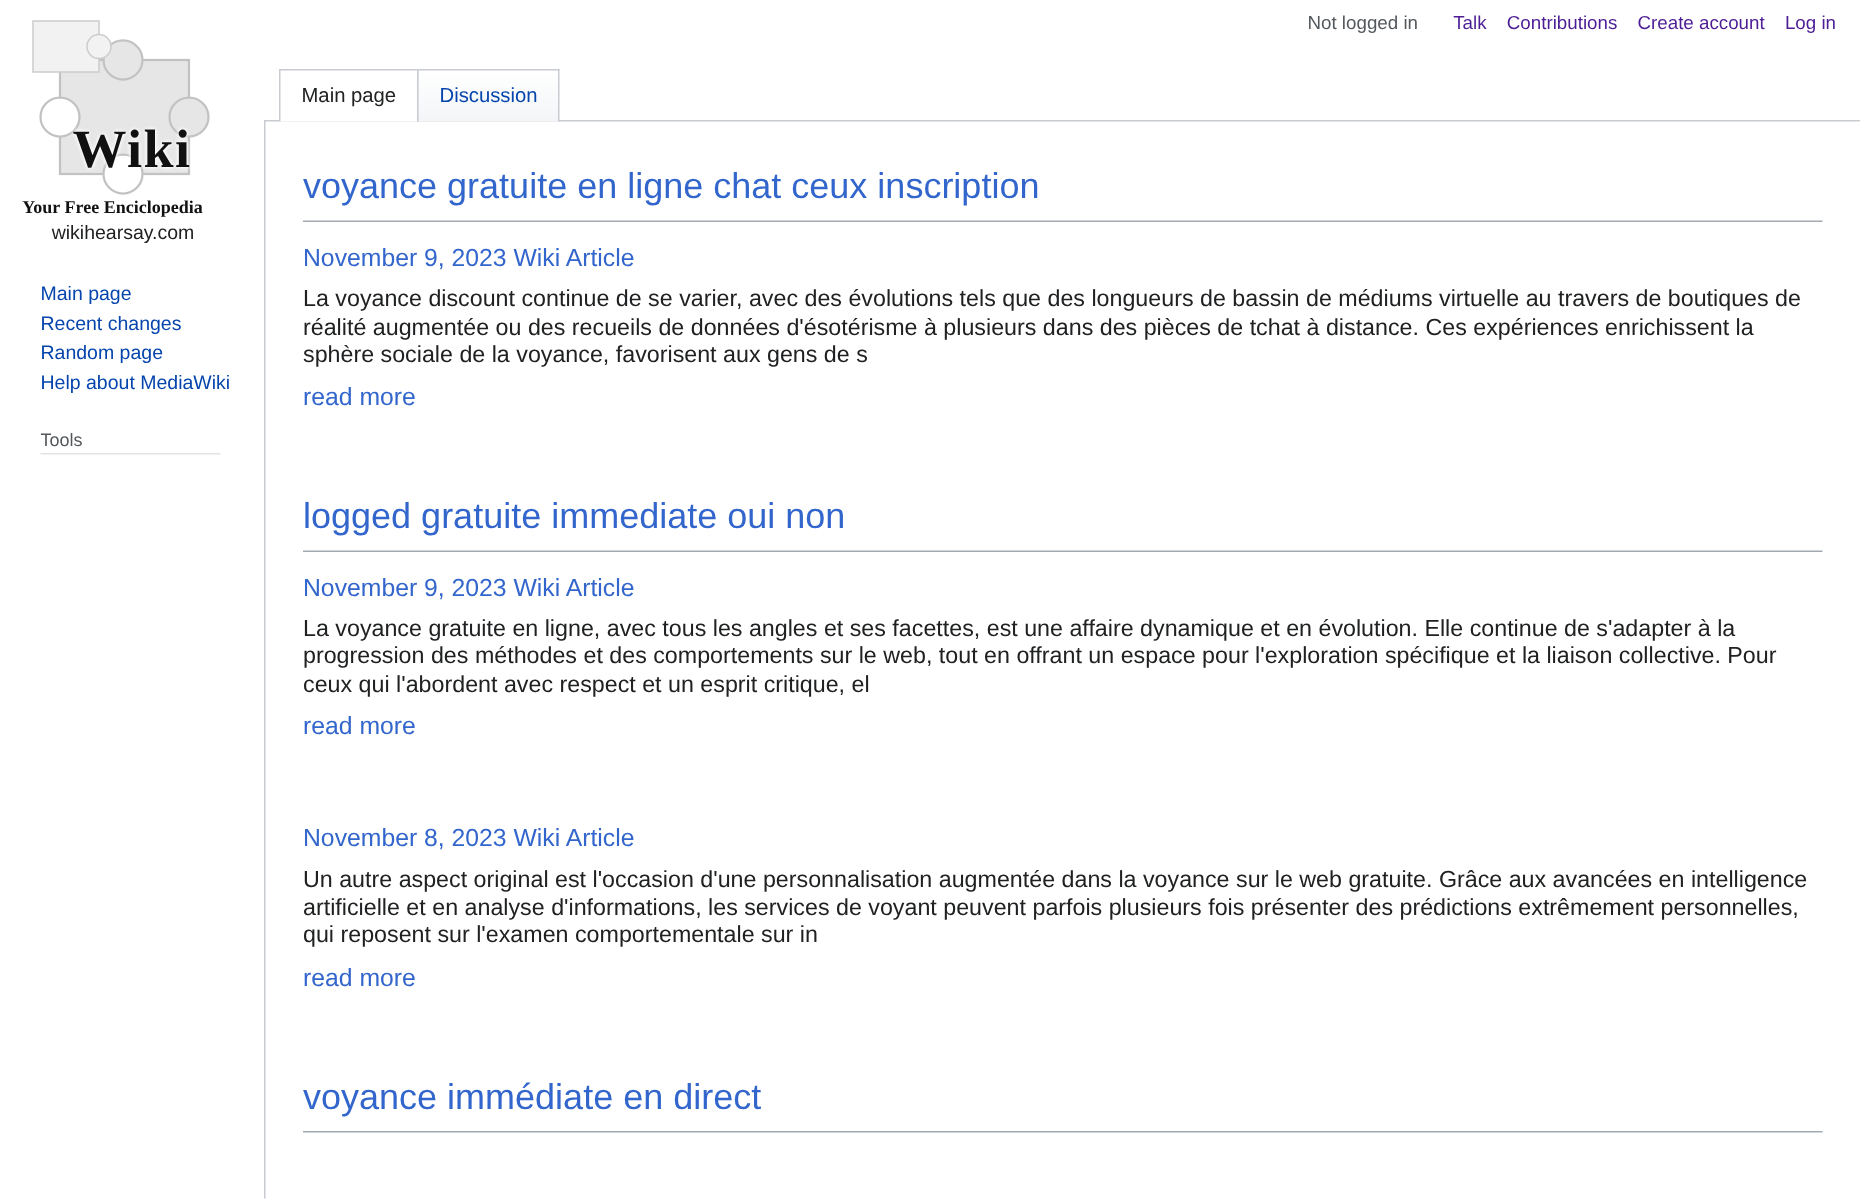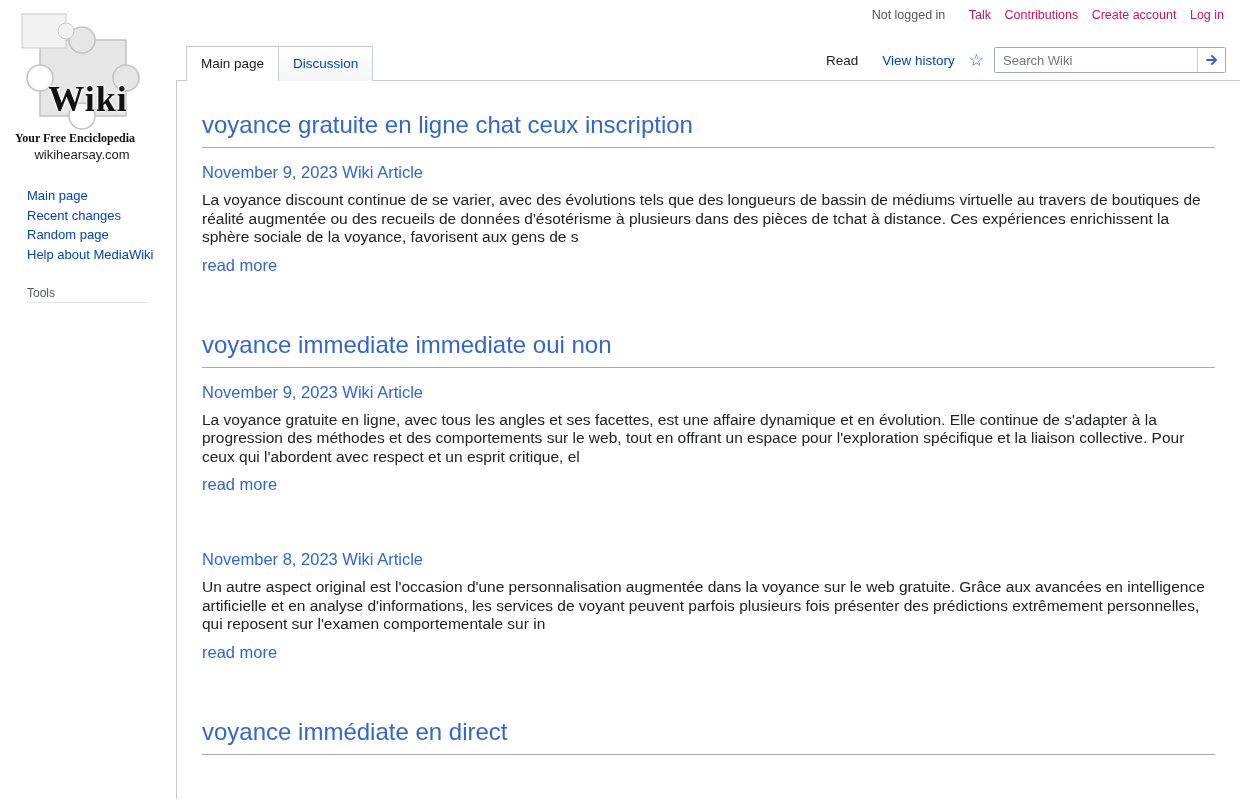--- a/index.html
+++ b/index.html
@@ -38,21 +38,21 @@
   }
   .tools-nav { padding-left:27px; }
   .tools-nav a { display:block; font-size:13px; line-height:19.5px; color:#0645ad; }
 
   
   .main { margin-left:176px; }
   .personal-bar {
     height:28px; padding:8px 16px 0 0; text-align:right; font-size:12.5px;
   }
   .personal-bar .plain { color:#54595d; margin-right:10px; }
-  .personal-bar a { color:#be185d; margin-left:10px; }
+  .personal-bar a { color:#4c1d95; margin-left:10px; }
 
   .header-row {
     display:flex; justify-content:space-between; align-items:flex-end;
     height:52px; padding:0 14px 0 10px;
   }
   .tabs-left { display:flex; }
   .tab {
     font-size:13.5px; padding:9px 14px 10px; border:1px solid #c8ccd1;
     border-bottom:none; margin-right:-1px; color:#0645ad;
     background:linear-gradient(#ffffff, #f3f5f7); cursor:pointer;
@@ -141,46 +141,33 @@
     <a href="#">Contributions</a>
     <a href="#">Create account</a>
     <a href="#">Log in</a>
   </div>
 
   <div class="header-row">
     <div class="tabs-left">
       <div class="tab selected">Main page</div>
       <div class="tab">Discussion</div>
     </div>
-    <div class="header-right">
-      <div class="view-tab">Read</div>
-      <div class="view-tab link">View history</div>
-      <div class="star-icon">☆</div>
-      <div class="search-box">
-        <input type="text" placeholder="Search Wiki" style="">
-        <button class="search-go">
-          <svg width="14" height="14" viewBox="0 0 14 14">
-            <path d="M2 7 h8 M7 3 l4 4 -4 4" fill="none" stroke="#3366cc" stroke-width="2" stroke-linecap="round" stroke-linejoin="round"></path>
-          </svg>
-        </button>
-      </div>
-    </div>
   </div>
 
   <div class="content">
 
     <div class="article">
       <h2>voyance gratuite en ligne chat ceux inscription</h2>
       <div class="date">November 9, 2023 Wiki Article</div>
       <p class="body">La voyance discount continue de se varier, avec des évolutions tels que des longueurs de bassin de médiums virtuelle au travers de boutiques de réalité augmentée ou des recueils de données d'ésotérisme à plusieurs dans des pièces de tchat à distance. Ces expériences enrichissent la sphère sociale de la voyance, favorisent aux gens de s</p>
       <a href="#" class="read-more">read more</a>
     </div>
 
     <div class="article">
-      <h2>voyance immediate immediate oui non</h2>
+      <h2>logged gratuite immediate oui non</h2>
       <div class="date">November 9, 2023 Wiki Article</div>
       <p class="body">La voyance gratuite en ligne, avec tous les angles et ses facettes, est une affaire dynamique et en évolution. Elle continue de s'adapter à la progression des méthodes et des comportements sur le web, tout en offrant un espace pour l'exploration spécifique et la liaison collective. Pour ceux qui l'abordent avec respect et un esprit critique, el</p>
       <a href="#" class="read-more">read more</a>
     </div>
 
     <div class="article">
       <div class="date">November 8, 2023 Wiki Article</div>
       <p class="body">Un autre aspect original est l'occasion d'une personnalisation augmentée dans la voyance sur le web gratuite. Grâce aux avancées en intelligence artificielle et en analyse d'informations, les services de voyant peuvent parfois plusieurs fois présenter des prédictions extrêmement personnelles, qui reposent sur l'examen comportementale sur in</p>
       <a href="#" class="read-more">read more</a>
     </div>

